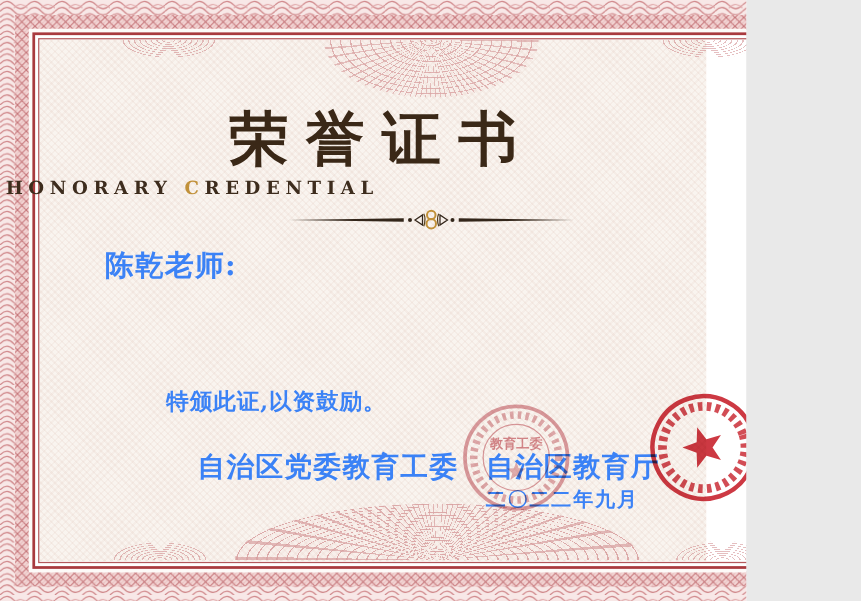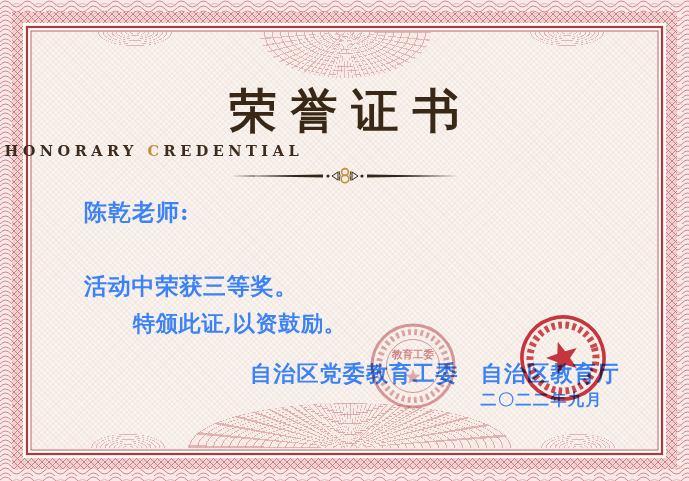--- a/index.html
+++ b/index.html
@@ -1,16 +1,16 @@
 <!DOCTYPE html>
 <html><head>
 <meta charset="utf-8">
 <style>
   html,body{margin:0;padding:0;background:#e9e9e9;}
-  .stage{width:689px;height:481px;position:relative;overflow:hidden;background:#ffffff;
+  .stage{width:597px;height:481px;position:relative;overflow:hidden;background:#ffffff;
          font-family:"DejaVu Serif","Liberation Serif",serif;}
   .stage *{box-sizing:border-box;}
 
   
   .border-art{position:absolute;inset:0;z-index:0;}
 
   
   .paper{position:absolute;left:32px;top:32px;right:32px;bottom:32px;z-index:1;
     background:
       repeating-linear-gradient(45deg, rgba(214,176,162,.12) 0 1.5px, transparent 1.5px 4px),
@@ -41,21 +41,21 @@
   .txt{position:absolute;z-index:3;color:#3b82f6;}
   .title{left:0;top:80px;width:100%;text-align:center;font-size:47px;font-weight:bold;
          letter-spacing:14px;padding-left:14px;color:#3a2817;}
   .subtitle{left:0;top:142px;width:100%;font-size:14.5px;font-weight:bold;
             letter-spacing:4.5px;padding-left:4.5px;color:#3d2c1d;}
   .subtitle .gold{color:#c1913a;}
   .divider{position:absolute;left:229px;top:166px;z-index:3;}
   .salutation{left:84px;top:197px;font-size:23px;font-weight:bold;letter-spacing:1px;}
   .bline1{left:133px;top:233px;font-size:23px;font-weight:bold;letter-spacing:.8px;}
   .bline2{left:84px;top:271px;font-size:23px;font-weight:bold;letter-spacing:.8px;}
-  .bline3{left:133px;top:309px;font-size:22px;font-weight:bold;letter-spacing:.8px;}
+  .bline3{left:133px;top:309px;font-size:18px;font-weight:bold;letter-spacing:.8px;}
   .issuers{right:69px;top:359px;font-size:22px;font-weight:bold;letter-spacing:1.2px;white-space:nowrap;}
   .issuers .gap{display:inline-block;width:22px;}
   .date{right:86px;top:390px;font-size:16px;font-weight:bold;letter-spacing:1.5px;white-space:nowrap;}
 
   
   .seal{position:absolute;z-index:4;mix-blend-mode:multiply;}
   .seal-1{left:368px;top:321px;opacity:.78;}
   .seal-2{left:518px;top:313px;opacity:.9;}
 </style>
 </head>
@@ -108,21 +108,20 @@
     <polygon points="230,10 138,8.6 138,11.4" fill="#33261a"></polygon>
     <circle cx="99" cy="10" r="1.6" fill="#33261a"></circle>
     <circle cx="133" cy="10" r="1.6" fill="#33261a"></circle>
     <path d="M103,10 l6,-4 v8 Z M129,10 l-6,-4 v8 Z" fill="none" stroke="#33261a" stroke-width="1"></path>
     <circle cx="116" cy="6" r="3.4" fill="none" stroke="#c1913a" stroke-width="1.6"></circle>
     <circle cx="116" cy="13" r="3.8" fill="none" stroke="#c1913a" stroke-width="1.6"></circle>
     <path d="M110,5 Q112,9 110,15 M122,5 Q120,9 122,15" fill="none" stroke="#55401f" stroke-width="1"></path>
   </svg>
 
   <div class="txt salutation">陈乾老师:</div>
-  <div class="txt bline2">活动中荣获三等奖。</div>
   <div class="txt bline3">特颁此证,以资鼓励。</div>
 
   <div class="txt issuers"><span>自治区党委教育工委</span><span class="gap"></span><span>自治区教育厅</span></div>
 
   <div class="txt date">二〇二二年九月</div>
 
   <svg class="seal seal-1" width="90" height="90" viewBox="-45 -45 90 90">
     <g stroke="#d4848b" fill="none">
       <circle r="41" stroke-width="3"></circle>
       <circle r="34" stroke-width="6" stroke-dasharray="2.8 3.4" opacity=".85"></circle>

